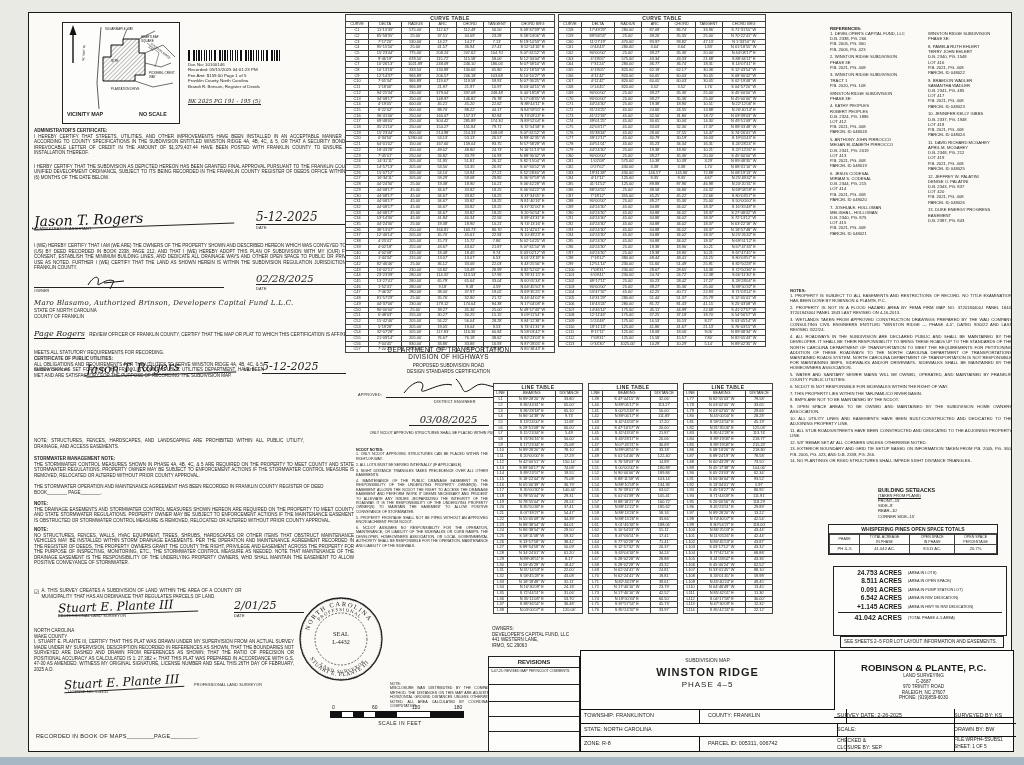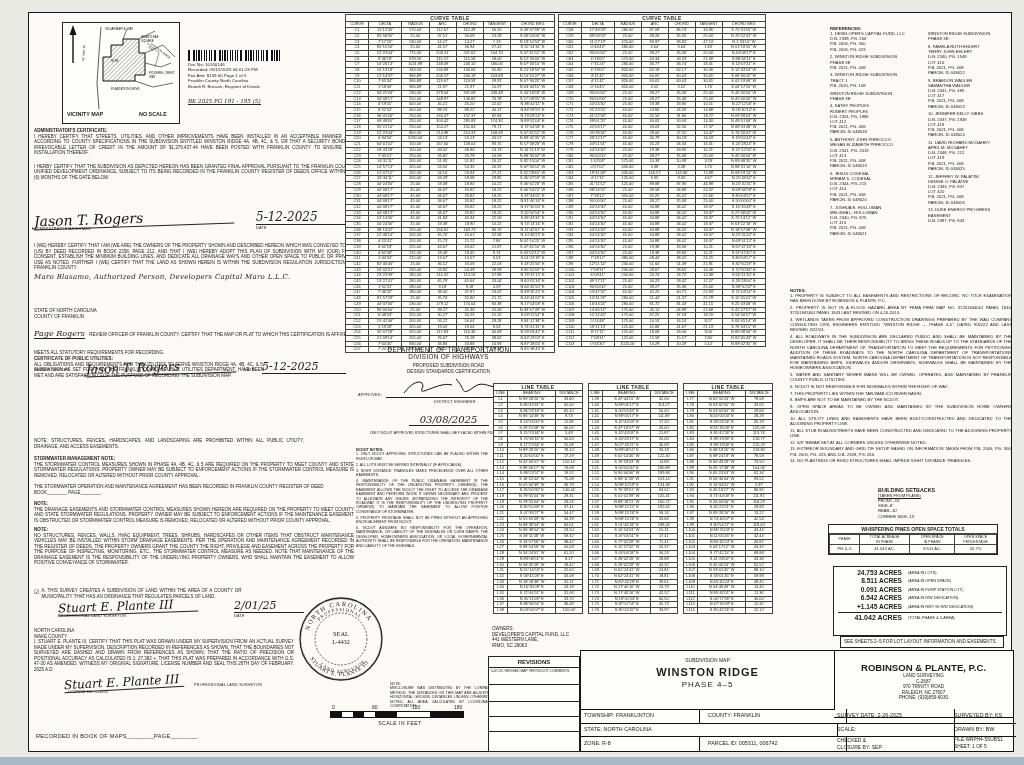--- a/index.html
+++ b/index.html
@@ -89,21 +89,30 @@
 
   <div class="abs" style="left:34px;top:210px;width:320px;">
     <div class="sig sigline abs" style="left:0;top:0;width:200px;font-size:14px;transform:rotate(-2deg);">Jason T. Rogers</div>
     <div class="lbl abs" style="left:0;top:17px;">ADMINISTRATOR/ASSISTANT</div>
     <div class="hand sigline abs" style="left:222px;top:0;width:90px;font-size:12px;">5-12-2025</div>
     <div class="lbl abs" style="left:222px;top:16px;">DATE</div>
   </div>
 
   <div class="abs" style="left:34px;top:243px;width:320px;">
     <div class="t45 just">I (WE) HEREBY CERTIFY THAT I AM (WE ARE) THE OWNERS OF THE PROPERTY SHOWN AND DESCRIBED HEREON WHICH WAS CONVEYED TO ME (US) BY DEED RECORDED IN BOOK 2338, PAGE 212, AND THAT I (WE) HEREBY ADOPT THIS PLAN OF SUBDIVISION WITH MY (OUR) FREE CONSENT, ESTABLISH THE MINIMUM BUILDING LINES, AND DEDICATE ALL DRAINAGE WAYS AND OTHER OPEN SPACE TO PUBLIC OR PRIVATE USE AS NOTED. FURTHER I (WE) CERTIFY THAT THE LAND AS SHOWN HEREIN IS WITHIN THE SUBDIVISION REGULATION JURISDICTION OF FRANKLIN COUNTY.</div>
-    <div class="hand" style="font-size:7px;margin-top:2px;letter-spacing:0.3px;">Maro Blasamo, Authorized Person, Developers Capital Maro  L.L.C.</div>
+    <div style="position:relative;height:26px;">
+      <svg class="abs" style="left:50px;top:2px;" width="60" height="18">
+        <path d="M4,12 C10,2 16,2 14,10 C12,16 22,4 30,8 L26,16 M20,10 L40,8" stroke="#111" stroke-width="1" fill="none"></path>
+      </svg>
+      <div class="abs sigline" style="left:0;top:16px;width:190px;"></div>
+      <div class="lbl abs" style="left:0;top:18px;">OWNER</div>
+      <div class="hand sigline abs" style="left:222px;top:2px;width:90px;font-size:10px;">02/28/2025</div>
+      <div class="lbl abs" style="left:222px;top:16px;">DATE</div>
+    </div>
+    <div class="hand" style="font-size:7px;margin-top:2px;letter-spacing:0.3px;">Maro Blasamo, Authorized Brinson, Developers Capital Fund  L.L.C.</div>
   </div>
 
   <div class="abs" style="left:34px;top:308px;width:320px;">
     <div class="t45">STATE OF NORTH CAROLINA</div>
     <div class="t45">COUNTY OF FRANKLIN</div>
     <div style="margin-top:3px;">
       <span class="hand sigline" style="font-size:8px;">Page Rogers</span>
       <span class="t45 just">REVIEW OFFICER OF FRANKLIN COUNTY, CERTIFY THAT THE MAP OR PLAT TO WHICH THIS CERTIFICATION IS AFFIXED MEETS ALL STATUTORY REQUIREMENTS FOR RECORDING.</span>
     </div>
     <div style="position:relative;height:20px;margin-top:2px;">

